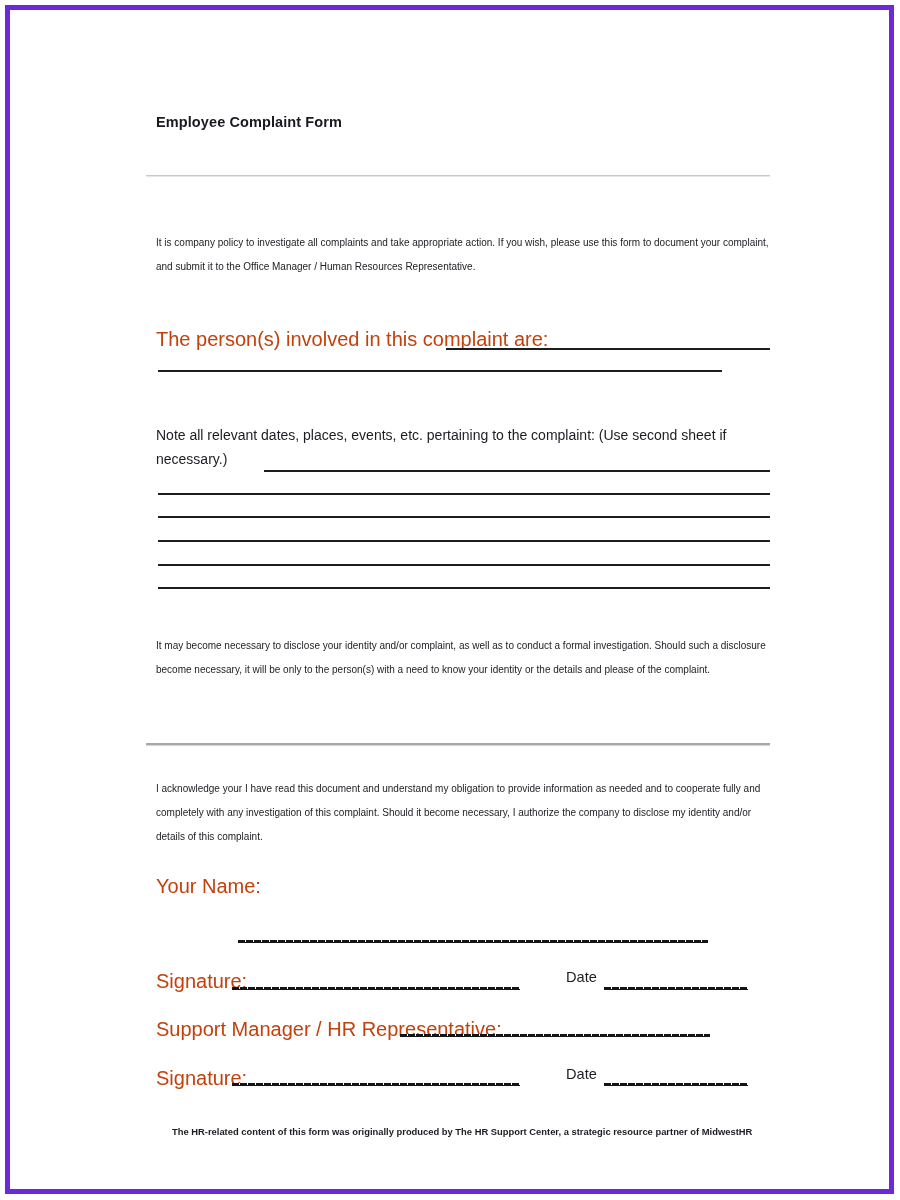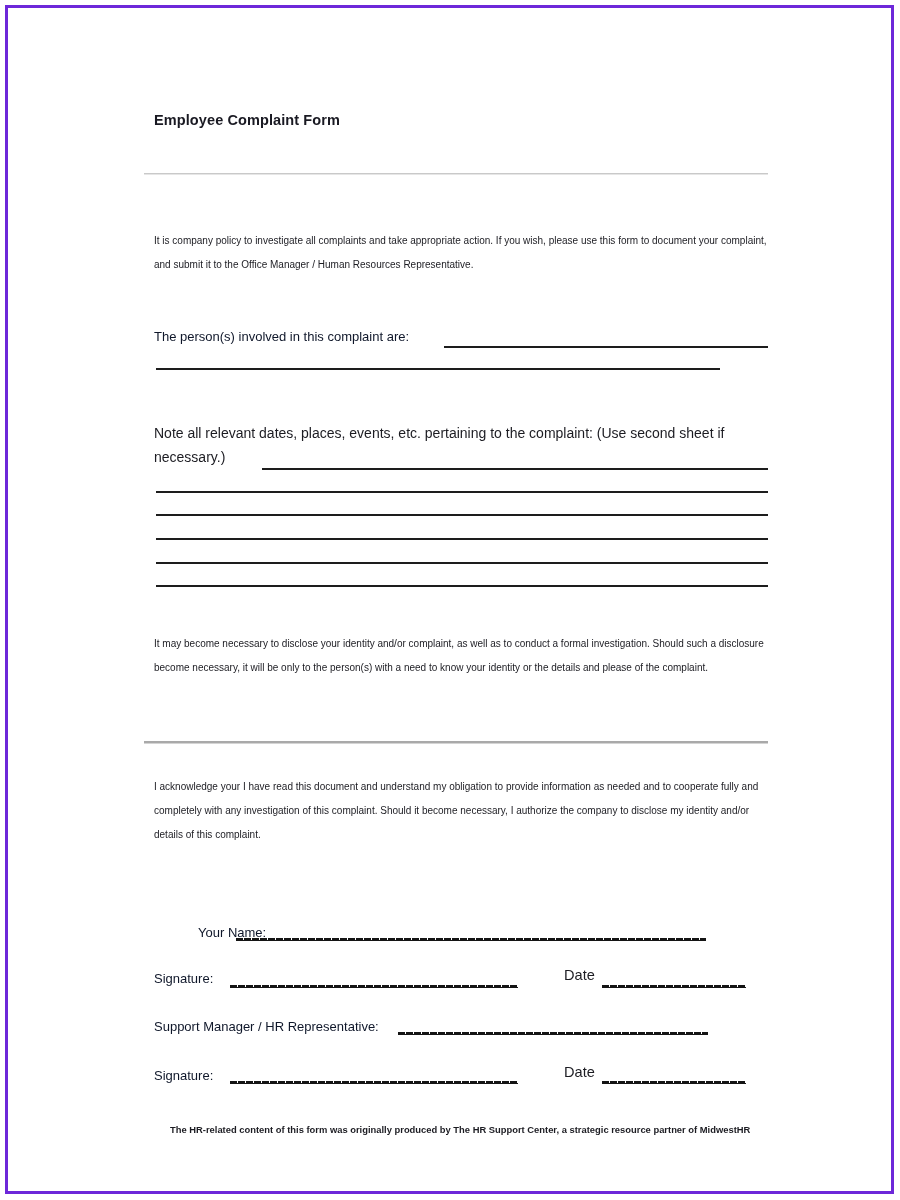--- a/index.html
+++ b/index.html
@@ -16,21 +16,21 @@
     overflow: hidden;
   }
 
   
   .page-frame {
     position: absolute;
     left: 5px;
     top: 5px;
     width: 889px;
     height: 1189px;
-    border: 3px solid #6d28d9;
+    border: 5px solid #6d28d9;
     box-sizing: border-box;
     background: #ffffff;
   }
 
   .doc {
     position: absolute;
     left: 146px;
     top: 0;
     width: 614px;
   }
@@ -75,23 +75,23 @@
     width: 616px;
   }
   .para-intro  { top: 221px; width: 616px; }
   .para-disclose { top: 624px; width: 614px; }
   .para-ack    { top: 767px; width: 616px; }
 
   
   .field-row {
     position: absolute;
     left: 0;
-    font-size: 13px;
+    font-size: 20px;
     line-height: 24px;
-    color: #0f172a;
+    color: #c2410c;
     white-space: nowrap;
   }
 
   
   .hair {
     position: absolute;
     height: 2px;
     background: #1d1d1d;
   }
 
@@ -126,21 +126,21 @@
     font-size: 14px;
     line-height: 24px;
   }
   .note-line-0 { left: 108px; top: 460px; width: 506px; }
   .note-line-1 { left: 2px; top: 483px; width: 612px; }
   .note-line-2 { left: 2px; top: 506px; width: 612px; }
   .note-line-3 { left: 2px; top: 530px; width: 612px; }
   .note-line-4 { left: 2px; top: 554px; width: 612px; }
   .note-line-5 { left: 2px; top: 577px; width: 612px; }
 
-  .row-name      { top: 913px; margin-left: 44px; }
+  .row-name      { top: 864px; }
   .row-sig1      { top: 959px; }
   .row-hr        { top: 1007px; }
   .row-sig2      { top: 1056px; }
 
   .u-name   { left: 82px;  top: 930px; width: 470px; }
   .u-sig1   { left: 76px;  top: 977px; width: 288px; }
   .u-date1  { left: 448px; top: 977px; width: 144px; }
   .u-hr     { left: 244px; top: 1024px; width: 310px; }
   .u-sig2   { left: 76px;  top: 1073px; width: 288px; }
   .u-date2  { left: 448px; top: 1073px; width: 144px; }

